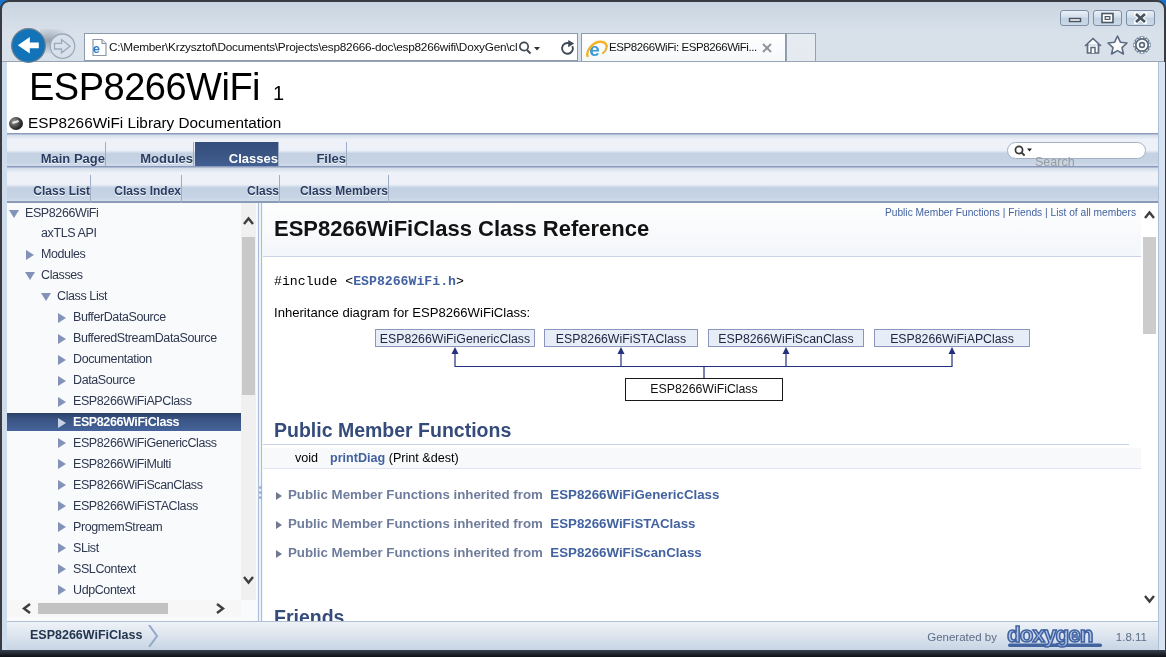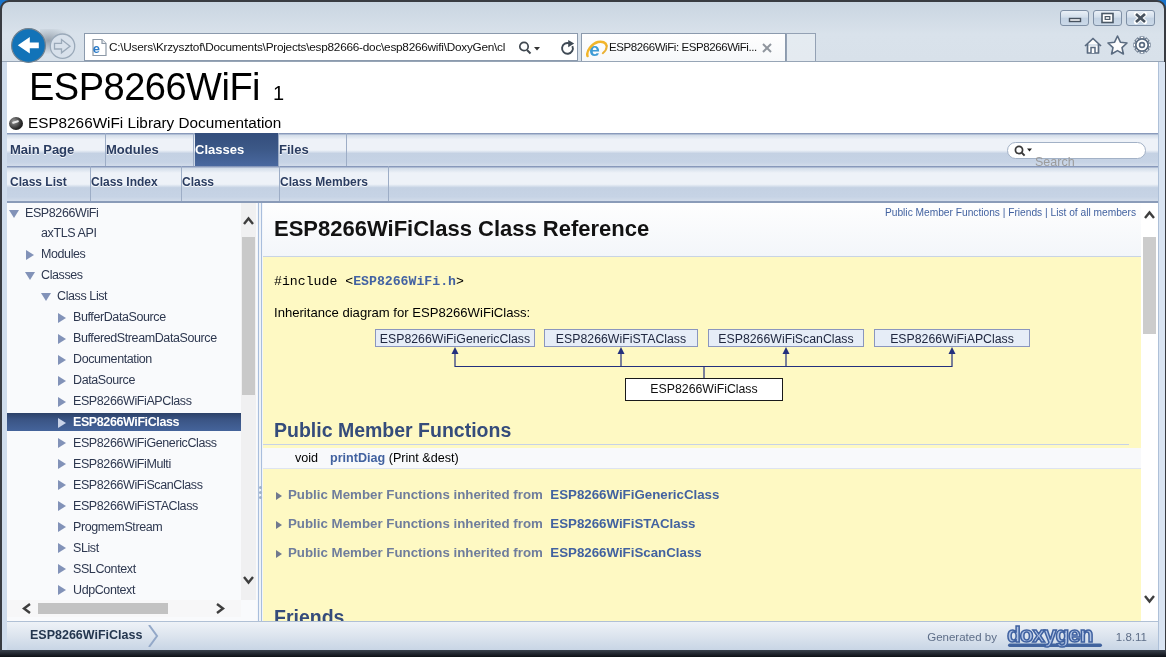--- a/index.html
+++ b/index.html
@@ -31,22 +31,22 @@
 #projbrief{position:absolute;left:28px;top:114px;font-size:15.3px;color:#000}
 #sublogo{position:absolute;left:9px;top:117px;width:14px;height:13px;border-radius:50%;
  background:radial-gradient(circle at 35% 35%,#9a9a9a,#2b2b2b 60%,#000)}
 #sublogo:after{content:"";position:absolute;left:3px;top:4px;width:7px;height:2px;background:#e8e8e8;border-radius:2px;transform:rotate(-18deg)}
 
 
 .trow{position:absolute;left:7px;width:1151px;
  background:linear-gradient(180deg,#7487AE 0%,#D4DEEA 7%,#EEF2F8 20%,#EEF2F8 52%,#C4D1E3 62%,#C6D3E5 88%,#D2DCEA 100%)}
 #tabs1{top:133px;height:33px}
 #tabs2{top:166px;height:36.5px;border-bottom:2px solid #8A9BB8;box-sizing:border-box}
-.ttab{position:absolute;top:0;height:100%;border-right:1px solid #9DADC6;box-sizing:border-box;
- text-align:left;font-weight:bold;color:#2A3C60;text-shadow:0 1px 0 rgba(255,255,255,0.85)}
+.ttab{position:absolute;top:9px;height:100%;border-right:1px solid #9DADC6;box-sizing:border-box;
+ text-align:right;font-weight:bold;color:#2A3C60;text-shadow:0 1px 0 rgba(255,255,255,0.85)}
 #tabs1 .ttab{font-size:13px;line-height:33px}
 #tabs2 .ttab{font-size:12px;line-height:33px}
 .ttab.cur{background:linear-gradient(180deg,#344E7C 0%,#3B5786 45%,#49689F 100%);color:#fff;text-shadow:none}
 #srch{position:absolute;left:1000px;top:9px;width:139px;height:17px;background:#fff;border:1px solid #A2B1C6;border-radius:9px;box-sizing:border-box}
 #srch span{position:absolute;left:27px;top:12px;line-height:15px;font-size:12.5px;color:#9C9C9C}
 
 
 #sidenav{position:absolute;left:7px;top:203px;width:250px;height:419px;background:#F9FAFC;overflow:hidden}
 .trw{position:absolute;left:0;width:234px;height:18px;line-height:18px;font-size:12.5px;letter-spacing:-0.4px;color:#2E3850;white-space:nowrap}
 .trw .lbl{position:absolute;top:0;margin-left:-1px}
@@ -58,21 +58,21 @@
 
 .sbtrack{position:absolute;background:#F0F0F1}
 .sbthumb{position:absolute;background:#C9C9C9}
 .chev{position:absolute}
 
 
 #split{position:absolute;left:257px;top:203px;width:6px;height:419px;
  background:linear-gradient(90deg,#F2F5FA 0 1px,#A9BEDC 1px 2.5px,#EFF3F8 2.5px 4px,#A9BEDC 4px 5.5px,#F2F5FA 5.5px 6px)}
 
 
-#doc{position:absolute;left:263px;top:203px;width:878px;height:419px;background:#fef9c3;overflow:hidden}
+#doc{position:absolute;left:263px;top:203px;width:878px;height:419px;background:#ffffff;overflow:hidden}
 #dhdr{position:absolute;left:0;top:0;width:878px;height:54px;background:linear-gradient(180deg,#FEFEFE,#F3F6FA);border-bottom:1px solid #C8D4E4;box-sizing:border-box}
 #summ{position:absolute;top:4px;right:5px;font-size:10.2px;color:#4262A0}
 #dtitle{position:absolute;left:11px;top:13px;font-size:22px;font-weight:bold;color:#121212}
 #incl{position:absolute;left:11px;top:71px;font-family:"Liberation Mono",monospace;font-size:13.2px;color:#000}
 #incl b{color:#4262A2}
 #inhtxt{position:absolute;left:11px;top:102px;font-size:13.1px;color:#000}
 .gbox{position:absolute;height:18px;line-height:18px;text-align:center;font-size:12.3px;color:#202840;
  background:#E6EDF7;border:1px solid #8A96BE;box-sizing:border-box}
 #gbot{position:absolute;left:362px;top:175px;width:158px;height:23px;line-height:21px;text-align:center;
  font-size:12.3px;color:#101010;background:#fff;border:1px solid #1A1A1A;box-sizing:border-box}
@@ -129,21 +129,21 @@
  <circle cx="13.5" cy="13.2" r="12.2" fill="#D8E1EB" stroke="#9AA9B9" stroke-width="1.3"></circle>
  <polygon points="21,13.2 12.5,6.6 12.5,10.4 5.5,10.4 5.5,16 12.5,16 12.5,19.8" fill="#D8E1EB" stroke="#9AA9B9" stroke-width="1.3"></polygon>
 </svg>
 
 <div id="addr">
  <svg class="abs" style="left:5px;top:4px" width="19" height="19">
   <path d="M3,1.5 h9 l4,4 v12 h-13 z" fill="#fff" stroke="#8C98A6" stroke-width="1.2"></path>
   <path d="M12,1.5 v4 h4" fill="#E8ECF0" stroke="#8C98A6" stroke-width="1.2"></path>
   <text x="2.8" y="14.6" font-size="13" font-weight="bold" fill="#2B7BC8" font-family="Liberation Sans,sans-serif">e</text>
  </svg>
- <div class="url">C:\Users\Krzysztof\Documents\Projects\esp82666-doc\esp8266wifi\DoxyGen\cl</div>
+ <div class="url">C:\Member\Krzysztof\Documents\Projects\esp82666-doc\esp8266wifi\DoxyGen\cl</div>
  <svg class="abs" style="left:432px;top:6px" width="60" height="16">
   <circle cx="7" cy="6.5" r="4.2" fill="none" stroke="#404850" stroke-width="1.7"></circle>
   <line x1="10" y1="10" x2="13.5" y2="13.5" stroke="#404850" stroke-width="2"></line>
   <polygon points="17,7 23,7 20,10.5" fill="#333"></polygon>
   <path d="M 52.6,3.4 A 5.4,5.4 0 1 0 55.4,6.2" fill="none" stroke="#3F4A55" stroke-width="1.9"></path>
   <polygon points="51.2,0 51.2,7.2 57.2,3.6" fill="#3F4A55"></polygon>
  </svg>
 </div>
 
 <div id="tab">

